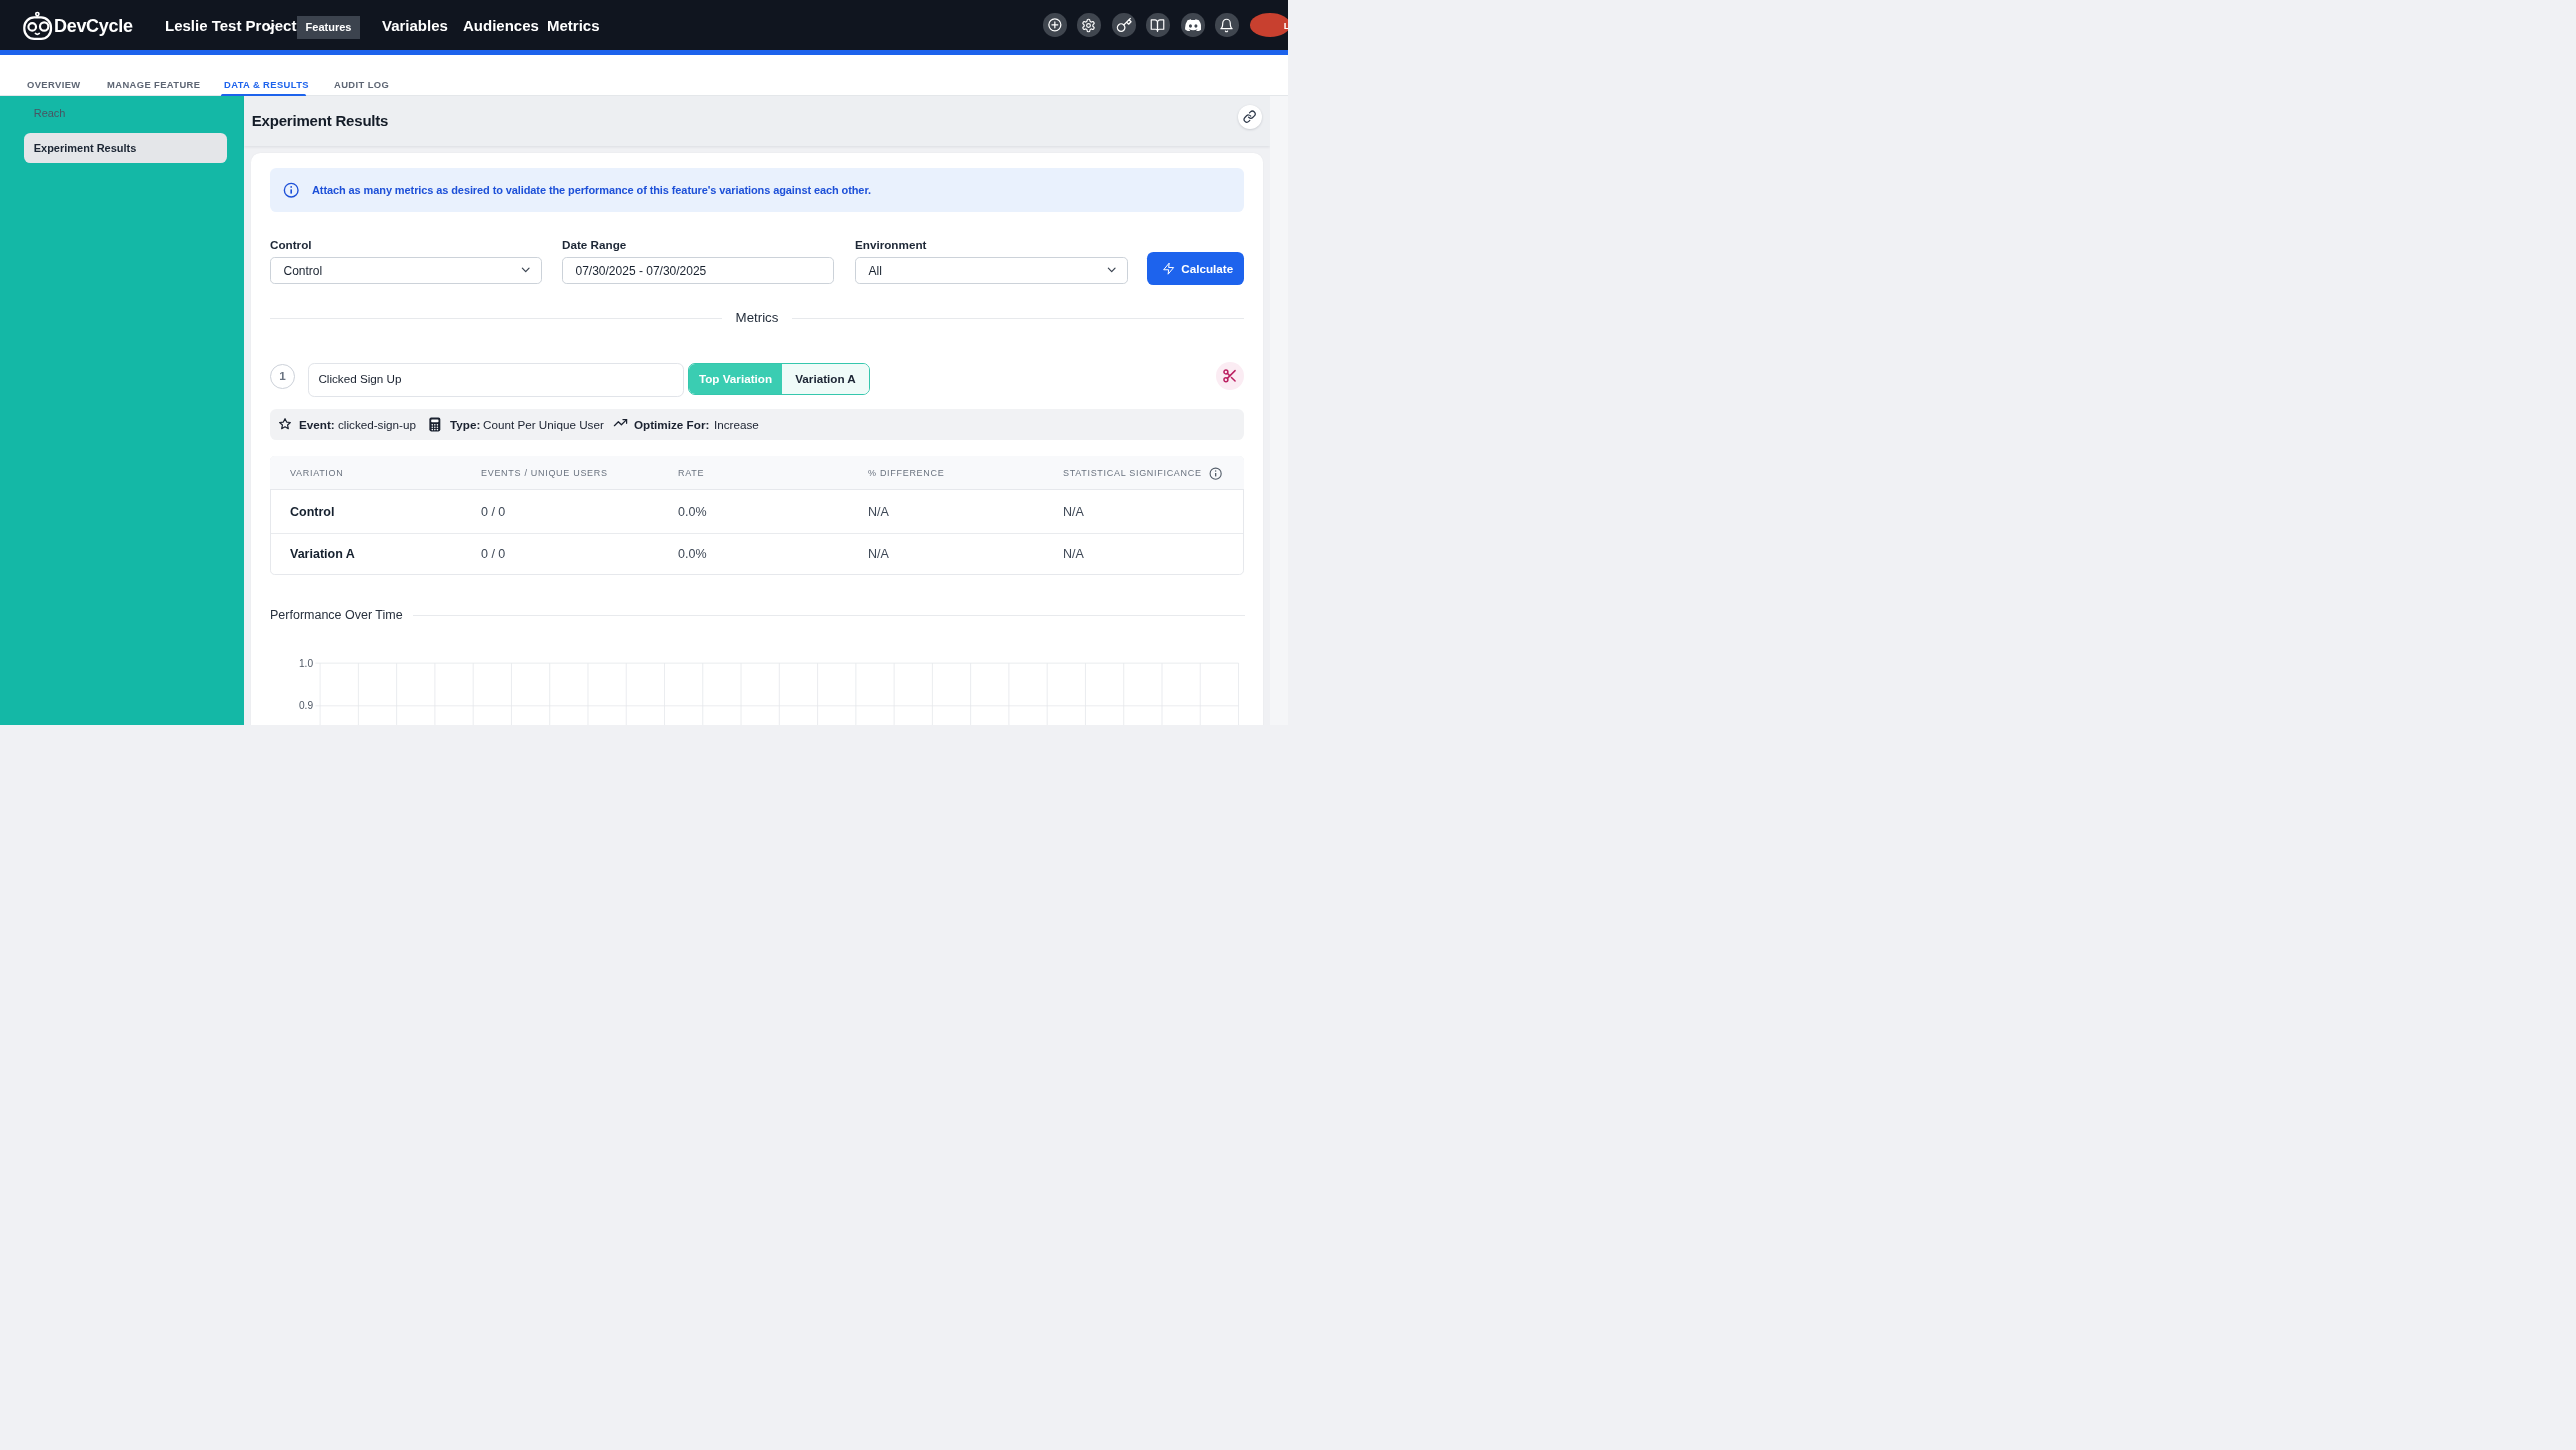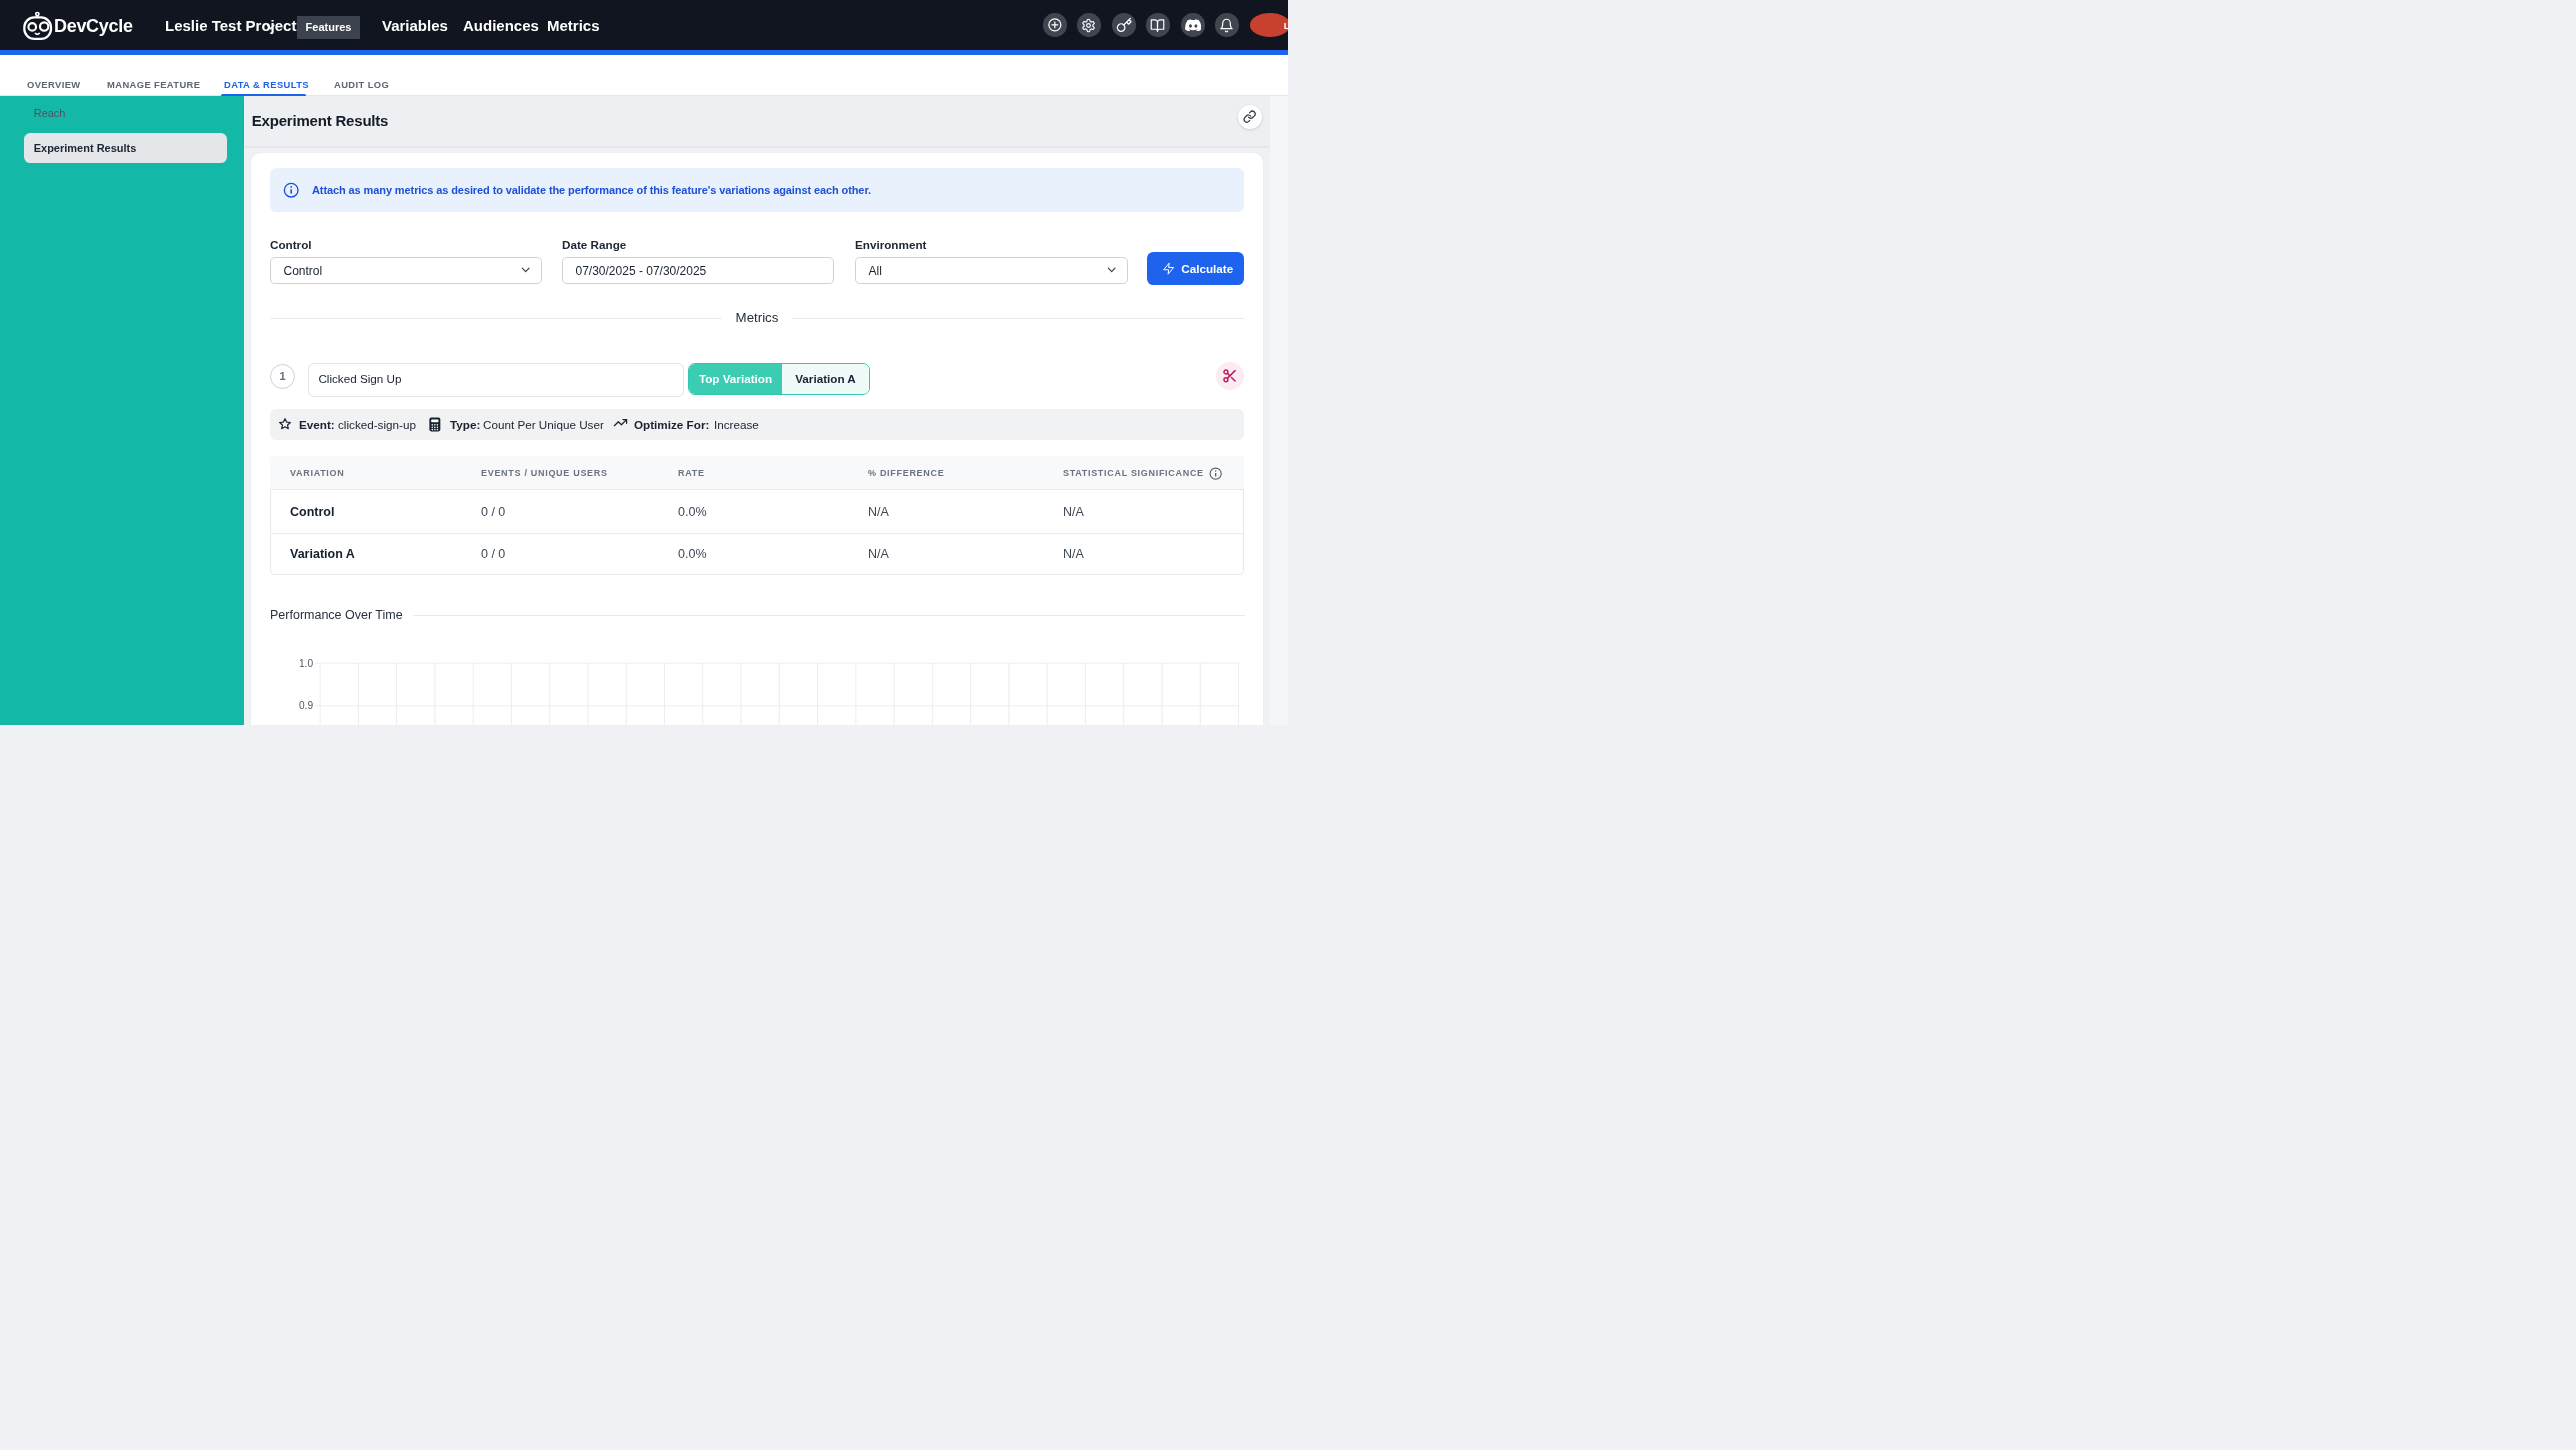--- a/index.html
+++ b/index.html
@@ -59,21 +59,21 @@
 .scissors { position:absolute; left:1216px; top:362px; width:28px; height:28px; border-radius:50%; background:#fbecf3; display:flex; align-items:center; justify-content:center; }
 
 
 .estrip { position:absolute; left:270px; top:409px; width:974px; height:31px; background:#f1f2f4; border-radius:6.3px; }
 .etext { position:absolute; top:409px; height:31px; line-height:32px; font-size:11.7px; color:#1b2230; }
 .eicon { position:absolute; top:0; }
 
 
 .tbl { position:absolute; left:270px; top:456px; width:974px; height:119px; border:0.8px solid #e6e8ec; border-radius:4.7px; background:#fff; }
 .tbl-head { position:absolute; left:270px; top:456px; width:974px; height:34px; background:#f8f9fb; border-bottom:0.8px solid #e6e8ec; border-radius:4.7px 4.7px 0 0; }
-.th { position:absolute; top:456px; height:34px; line-height:34px; font-size:9px; font-weight:700; letter-spacing:0.7px; color:#69727f; }
+.th { position:absolute; top:456px; height:34px; line-height:34px; font-size:9px; font-weight:400; letter-spacing:0.7px; color:#69727f; }
 .row-div { position:absolute; left:271px; top:533px; width:972px; height:0.8px; background:#e9ebee; }
 .td { position:absolute; height:42px; line-height:42px; font-size:12.5px; color:#3e4856; }
 .td.b { font-weight:700; color:#15202e; }
 
 
 .perf-title { position:absolute; left:270px; top:608px; height:15.7px; line-height:15.7px; font-size:12.5px; font-weight:400; color:#28313e; }
 .perf-line { position:absolute; left:413px; top:615px; width:832px; height:0.8px; background:#e8eaed; }
 </style>
 </head>
 <body>

